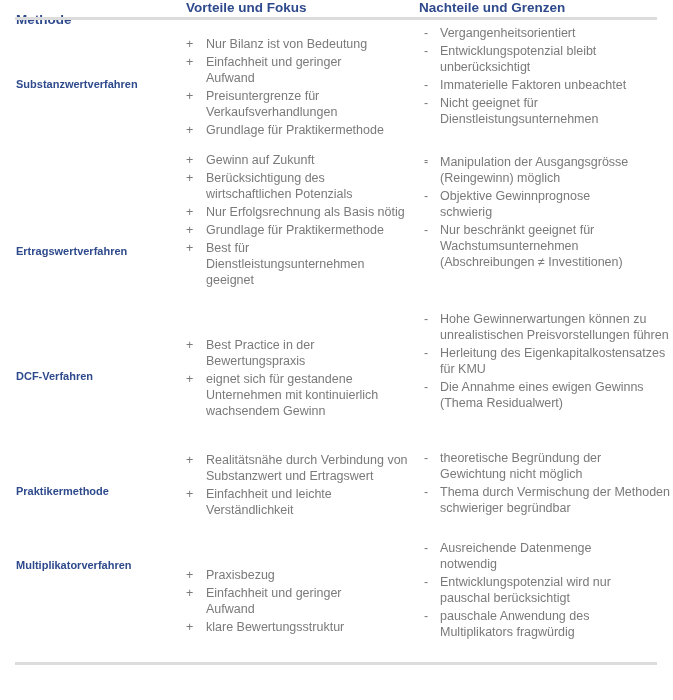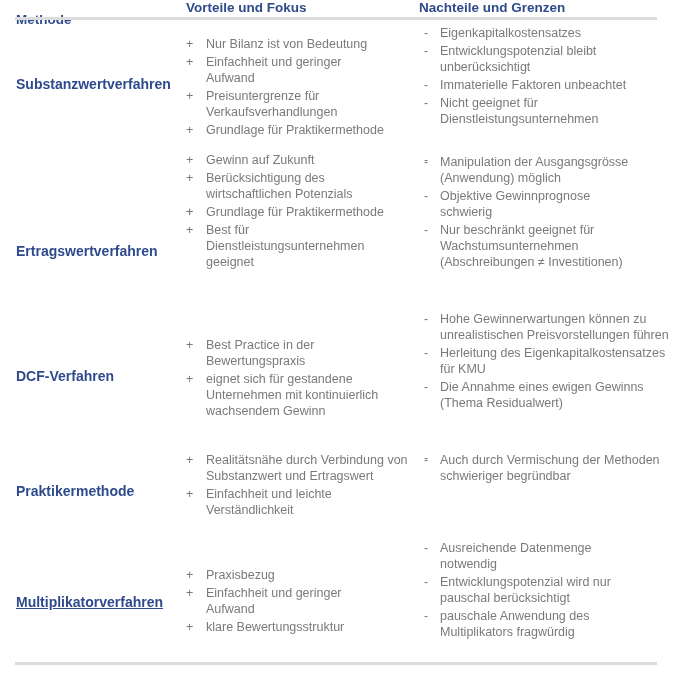--- a/index.html
+++ b/index.html
@@ -8,21 +8,21 @@
     font-family: "Liberation Sans", sans-serif;
   }
   .hdr {
     position: absolute; top: 0; font-size: 13.5px; font-weight: bold;
     color: #2e4a8c; line-height: 16px;
   }
   .rule {
     position: absolute; left: 15px; width: 642px; height: 3px; background: #dcdcdc;
   }
   .method {
-    position: absolute; left: 16px; font-size: 14px; font-weight: bold; color: #2e4a8c;
+    position: absolute; left: 16px; font-size: 11px; font-weight: bold; color: #2e4a8c;
     line-height: 16px;
   }
   .list { position: absolute; margin: 0; padding: 0; list-style: none; }
   .list li {
     position: relative; font-size: 12.5px; color: #7a7a7a; line-height: 16px;
     padding-left: 20px; margin-bottom: 2px;
   }
   .list li .mark {
     position: absolute; left: 0; top: 0; width: 14px; text-align: left; color: #7a7a7a;
   }
@@ -40,37 +40,37 @@
   <div class="rule" style="top:17px;"></div>
 
   <div class="method" style="top:76px;">Substanzwertverfahren</div>
   <ul class="list pros" style="top:36px;">
     <li style="width:190px"><span class="mark">+</span><span>Nur Bilanz ist von Bedeutung</span></li>
     <li style="width:165px"><span class="mark">+</span><span>Einfachheit und geringer Aufwand</span></li>
     <li style="width:165px"><span class="mark">+</span><span>Preisuntergrenze für Verkaufsverhandlungen</span></li>
     <li style="width:210px"><span class="mark">+</span><span>Grundlage für Praktikermethode</span></li>
   </ul>
   <ul class="list cons" style="top:25px;">
-    <li><span class="mark">-</span><span>Eigenkapitalkostensatzes</span></li>
+    <li><span class="mark">-</span><span>Vergangenheitsorientiert</span></li>
     <li style="width:200px"><span class="mark">-</span><span>Entwicklungspotenzial bleibt unberücksichtigt</span></li>
     <li><span class="mark">-</span><span>Immaterielle Faktoren unbeachtet</span></li>
     <li style="width:200px"><span class="mark">-</span><span>Nicht geeignet für Dienstleistungsunternehmen</span></li>
   </ul>
 
   <div class="method" style="top:219px;margin-top:24px;">Ertragswertverfahren</div>
   <ul class="list pros" style="top:152px;">
     <li><span class="mark">+</span><span>Gewinn auf Zukunft</span></li>
     <li style="width:185px"><span class="mark">+</span><span>Berücksichtigung des wirtschaftlichen Potenzials</span></li>
-    <li style="width:200px"><span class="mark">+</span></li>
+    <li style="width:200px"><span class="mark">+</span><span>Nur Erfolgsrechnung als Basis nötig</span></li>
     <li style="width:210px"><span class="mark">+</span><span>Grundlage für Praktikermethode</span></li>
     <li style="width:190px"><span class="mark">+</span><span>Best für Dienstleistungsunternehmen geeignet</span></li>
   </ul>
   <ul class="list cons" style="top:152px;">
     <li><span class="mark">-</span></li>
-    <li style="width:215px"><span class="mark">-</span><span>Manipulation der Ausgangsgrösse (Anwendung) möglich</span></li>
+    <li style="width:215px"><span class="mark">-</span><span>Manipulation der Ausgangsgrösse (Reingewinn) möglich</span></li>
     <li style="width:200px"><span class="mark">-</span><span>Objektive Gewinnprognose schwierig</span></li>
     <li style="width:230px"><span class="mark">-</span><span>Nur beschränkt geeignet für Wachstumsunternehmen (Abschreibungen ≠ Investitionen)</span></li>
   </ul>
 
   <div class="method" style="top:368px;text-align:right;">DCF-Verfahren</div>
   <ul class="list pros" style="top:337px;">
     <li style="width:160px"><span class="mark">+</span><span>Best Practice in der Bewertungspraxis</span></li>
     <li style="width:215px"><span class="mark">+</span><span>eignet sich für gestandene Unternehmen mit kontinuierlich wachsendem Gewinn</span></li>
   </ul>
   <ul class="list cons" style="top:311px;">
@@ -78,25 +78,25 @@
     <li style="width:230px"><span class="mark">-</span><span>Herleitung des Eigenkapitalkostensatzes für KMU</span></li>
     <li style="width:220px"><span class="mark">-</span><span>Die Annahme eines ewigen Gewinns (Thema Residualwert)</span></li>
   </ul>
 
   <div class="method" style="top:483px;">Praktikermethode</div>
   <ul class="list pros" style="top:452px;">
     <li style="width:220px"><span class="mark">+</span><span>Realitätsnähe durch Verbindung von Substanzwert und Ertragswert</span></li>
     <li style="width:180px"><span class="mark">+</span><span>Einfachheit und leichte Verständlichkeit</span></li>
   </ul>
   <ul class="list cons" style="top:450px;">
-    <li style="width:200px"><span class="mark">-</span></li>
-    <li style="width:230px"><span class="mark">-</span><span>Auch durch Vermischung der Methoden schwieriger begründbar</span></li>
+    <li style="width:200px"><span class="mark">-</span><span>theoretische Begründung der Gewichtung nicht möglich</span></li>
+    <li style="width:230px"><span class="mark">-</span><span>Thema durch Vermischung der Methoden schwieriger begründbar</span></li>
   </ul>
 
-  <div class="method" style="top:594px;text-decoration:underline;">Multiplikatorverfahren</div>
+  <div class="method" style="top:557px;">Multiplikatorverfahren</div>
   <ul class="list pros" style="top:567px;">
     <li><span class="mark">+</span><span>Praxisbezug</span></li>
     <li style="width:180px"><span class="mark">+</span><span>Einfachheit und geringer Aufwand</span></li>
     <li><span class="mark">+</span><span>klare Bewertungsstruktur</span></li>
   </ul>
   <ul class="list cons" style="top:540px;">
     <li style="width:190px"><span class="mark">-</span><span>Ausreichende Datenmenge notwendig</span></li>
     <li style="width:215px"><span class="mark">-</span><span>Entwicklungspotenzial wird nur pauschal berücksichtigt</span></li>
     <li style="width:200px"><span class="mark">-</span><span>pauschale Anwendung des Multiplikators fragwürdig</span></li>
   </ul>

